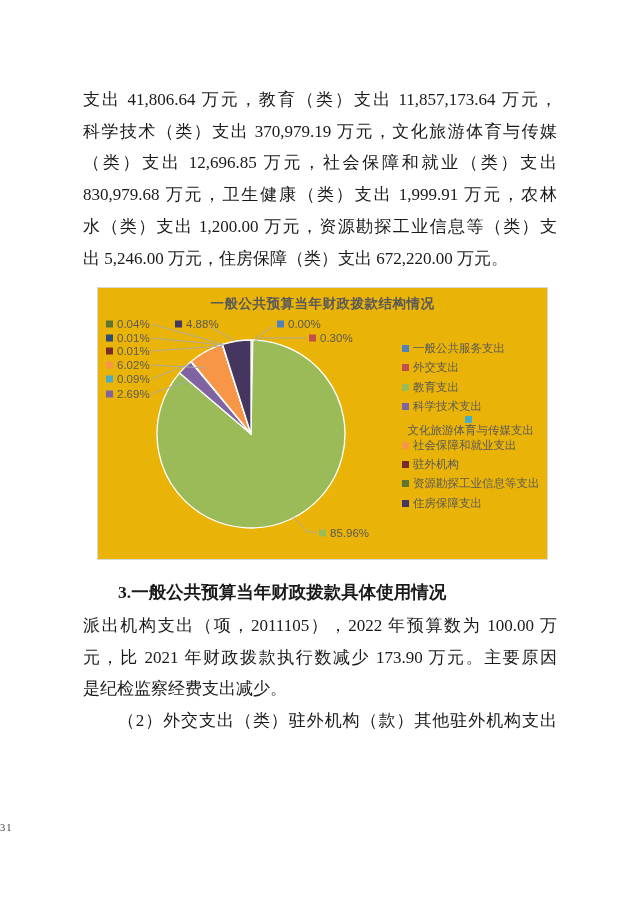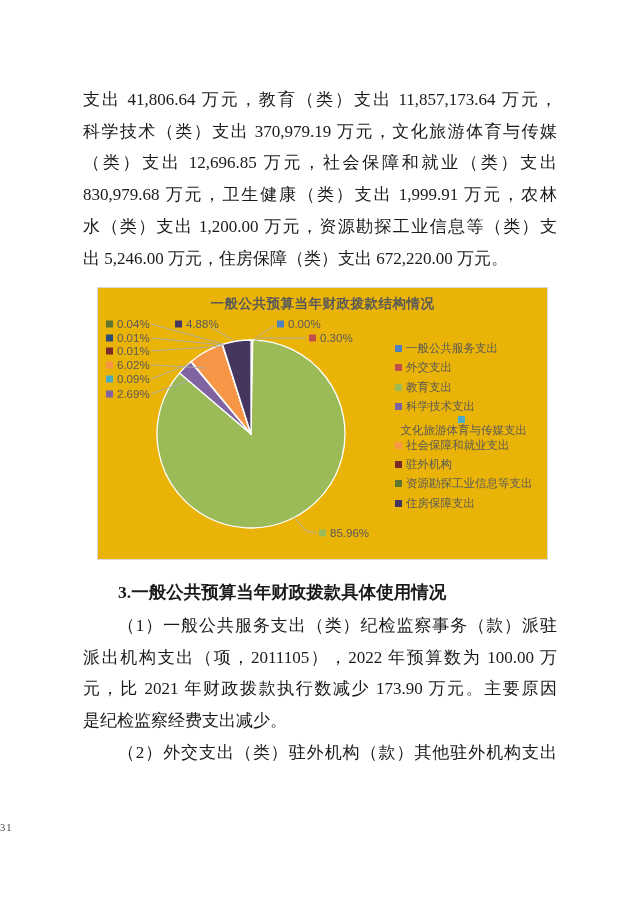--- a/index.html
+++ b/index.html
@@ -77,21 +77,21 @@
         <polyline points="176,38 156,51" fill="none" stroke="#A9A9A9" stroke-width="0.9"></polyline>
         <rect x="179" y="32.5" width="7" height="7" fill="#4F81BD"></rect>
         <text x="190" y="36" fill="#595959" font-size="11.5" dominant-baseline="central" font-family="&quot;Liberation Sans&quot;,&quot;DejaVu Sans&quot;,sans-serif">0.00%</text>
         <polyline points="208,50 163,50 157,53" fill="none" stroke="#A9A9A9" stroke-width="0.9"></polyline>
         <rect x="211" y="46.5" width="7" height="7" fill="#C0504D"></rect>
         <text x="222" y="50" fill="#595959" font-size="11.5" dominant-baseline="central" font-family="&quot;Liberation Sans&quot;,&quot;DejaVu Sans&quot;,sans-serif">0.30%</text>
         <polyline points="219,245 208,243 196,229" fill="none" stroke="#A9A9A9" stroke-width="0.9"></polyline>
         <rect x="221" y="241.5" width="7" height="7" fill="#9BBB59"></rect>
         <text x="232" y="245" fill="#595959" font-size="11.5" dominant-baseline="central" font-family="&quot;Liberation Sans&quot;,&quot;DejaVu Sans&quot;,sans-serif">85.96%</text>
       </svg>
-    <div class="legend" id="legend" style="left: 297px; top: 51px; text-align: center;">
+    <div class="legend" id="legend" style="left: 304px; top: 51px; text-align: center;">
         <div class="legend-row" style="height: 19.3px;">
           <span class="legend-marker" style="background: rgb(79, 129, 189);"></span>
           <span class="legend-label">一般公共服务支出</span>
         </div>
         <div class="legend-row" style="height: 19.3px;">
           <span class="legend-marker" style="background: rgb(192, 80, 77);"></span>
           <span class="legend-label">外交支出</span>
         </div>
         <div class="legend-row" style="height: 19.3px;">
           <span class="legend-marker" style="background: rgb(155, 187, 89);"></span>
@@ -121,21 +121,20 @@
           <span class="legend-marker" style="background: rgb(69, 54, 96);"></span>
           <span class="legend-label">住房保障支出</span>
         </div>
       </div>
   </div>
 
   <div class="heading">3.一般公共预算当年财政拨款具体使用情况</div>
 
   <div id="bottomtext">
     <div id="para2">
-        <div class="line indent">（1）一般公共服务支出（类）纪检监察事务（款）派驻</div>
         <div class="line">派出机构支出（项，2011105），2022 年预算数为 100.00 万</div>
         <div class="line">元，比 2021 年财政拨款执行数减少 173.90 万元。主要原因</div>
         <div class="line noexp">是纪检监察经费支出减少。</div>
       </div>
     <div id="para3">
         <div class="line indent">（2）外交支出（类）驻外机构（款）其他驻外机构支出</div>
       </div>
   </div>
 
   <div class="page-number">31</div>

